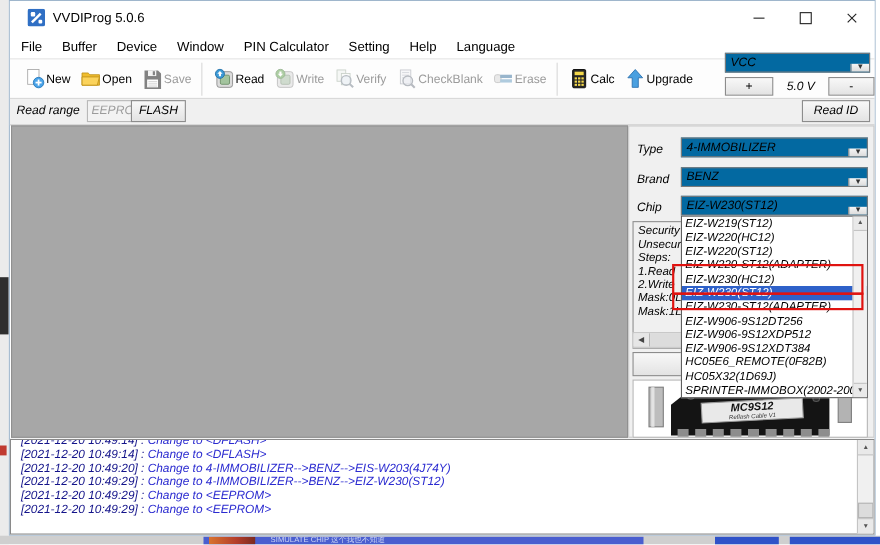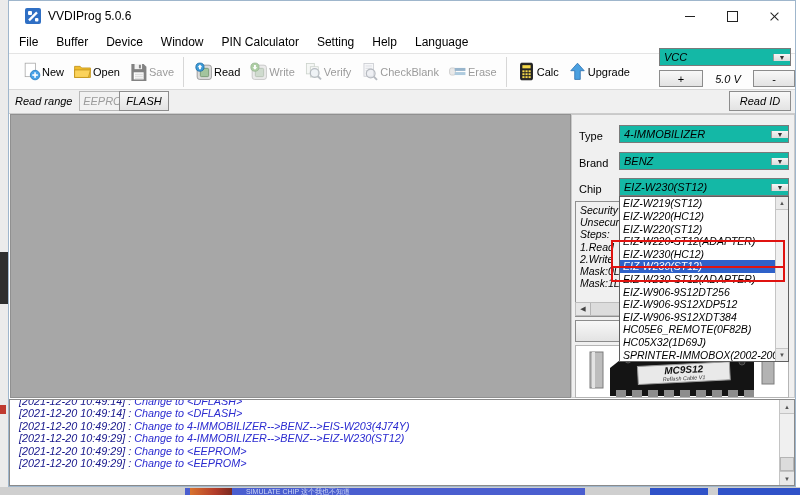--- a/index.html
+++ b/index.html
@@ -38,35 +38,35 @@
 
   .toolbar{left:0;top:52px;width:786px;height:36px;background:#fdfdfd;border-top:1px solid #e4e4e4;display:flex;align-items:center;padding-left:8px;}
   .tb-group{display:flex;align-items:flex-end;height:34px;}
   .tb-sep{width:1px;height:30px;background:#d7d7d7;margin:0 5px;}
   .tb-btn{display:flex;flex-direction:row;align-items:center;justify-content:flex-end;padding:0 4px;height:34px;}
   .tb-btn svg{width:21px;height:19px;display:block;}
   .tb-label{font-size:11px;line-height:12px;margin-top:1px;white-space:nowrap;}
   .tb-btn.disabled .tb-label{color:#9b9b9b;}
   .tb-btn.disabled svg{opacity:.55;filter:grayscale(35%);}
 
-  .combo{background:#14b8a6;border:1px solid #7a7a7a;display:flex;align-items:center;}
+  .combo{background:#0369a1;border:1px solid #7a7a7a;display:flex;align-items:flex-end;}
   .combo .val{flex:1;font-style:italic;font-size:11px;line-height:15px;padding-left:4px;white-space:nowrap;overflow:hidden;}
   .combo .arrow{width:16px;background:linear-gradient(#f5f5f5,#dcdcdc);border-left:1px solid #9a9a9a;display:flex;align-items:center;justify-content:center;font-size:7px;color:#333;}
 
   .btn{background:linear-gradient(#f8f8f8,#e3e3e3);border:1px solid #8c8c8c;display:flex;align-items:center;justify-content:center;font-size:11px;}
   .btn.italic{font-style:italic;}
   .btn.disabled{color:#9b9b9b;border-color:#b8b8b8;background:#f2f2f2;}
 
   .readrange{left:0;top:88px;width:786px;height:25px;background:#f0f0f0;border-top:1px solid #d9d9d9;border-bottom:1px solid #cccccc;}
   .rr-label{position:absolute;left:6px;top:5px;font-style:italic;font-size:11px;}
 
   .canvas-gray{left:1px;top:113px;width:561px;height:284px;background:#a7a7a7;border:1px solid #909090;}
   .right-panel{left:562px;top:113px;width:224px;height:284px;background:#f0f0f0;border:1px solid #c9c9c9;}
 
-  .sel-label{font-size:11px;position:absolute;}
+  .sel-label{font-style:italic;font-size:11px;position:absolute;}
 
   .info-panel{left:566px;top:200px;width:212px;height:116px;background:#f0f0f0;border:1px solid #8f8f8f;overflow:hidden;padding:2px 0 0 4px;}
   .info-line{font-style:italic;font-size:10.5px;line-height:12.2px;white-space:nowrap;}
   .hscroll{left:566px;top:301px;width:212px;height:14px;background:#f2f2f2;border:1px solid #bdbdbd;display:flex;}
   .hs-arrow{width:14px;height:100%;background:#e6e6e6;border-right:1px solid #b5b5b5;font-size:7px;display:flex;align-items:center;justify-content:center;color:#444;}
   .hs-thumb{width:66px;height:100%;background:#dcdcdc;border-right:1px solid #b5b5b5;}
   .panel-btn{left:566px;top:319px;width:212px;height:22px;}
   .img-box{left:566px;top:344px;width:214px;height:53px;background:#fff;border:1px solid #b5b5b5;overflow:hidden;}
 
   .dropdown{left:610px;top:195px;width:170px;height:166px;background:#fff;border:1px solid #5f5f5f;display:flex;flex-direction:column;}

